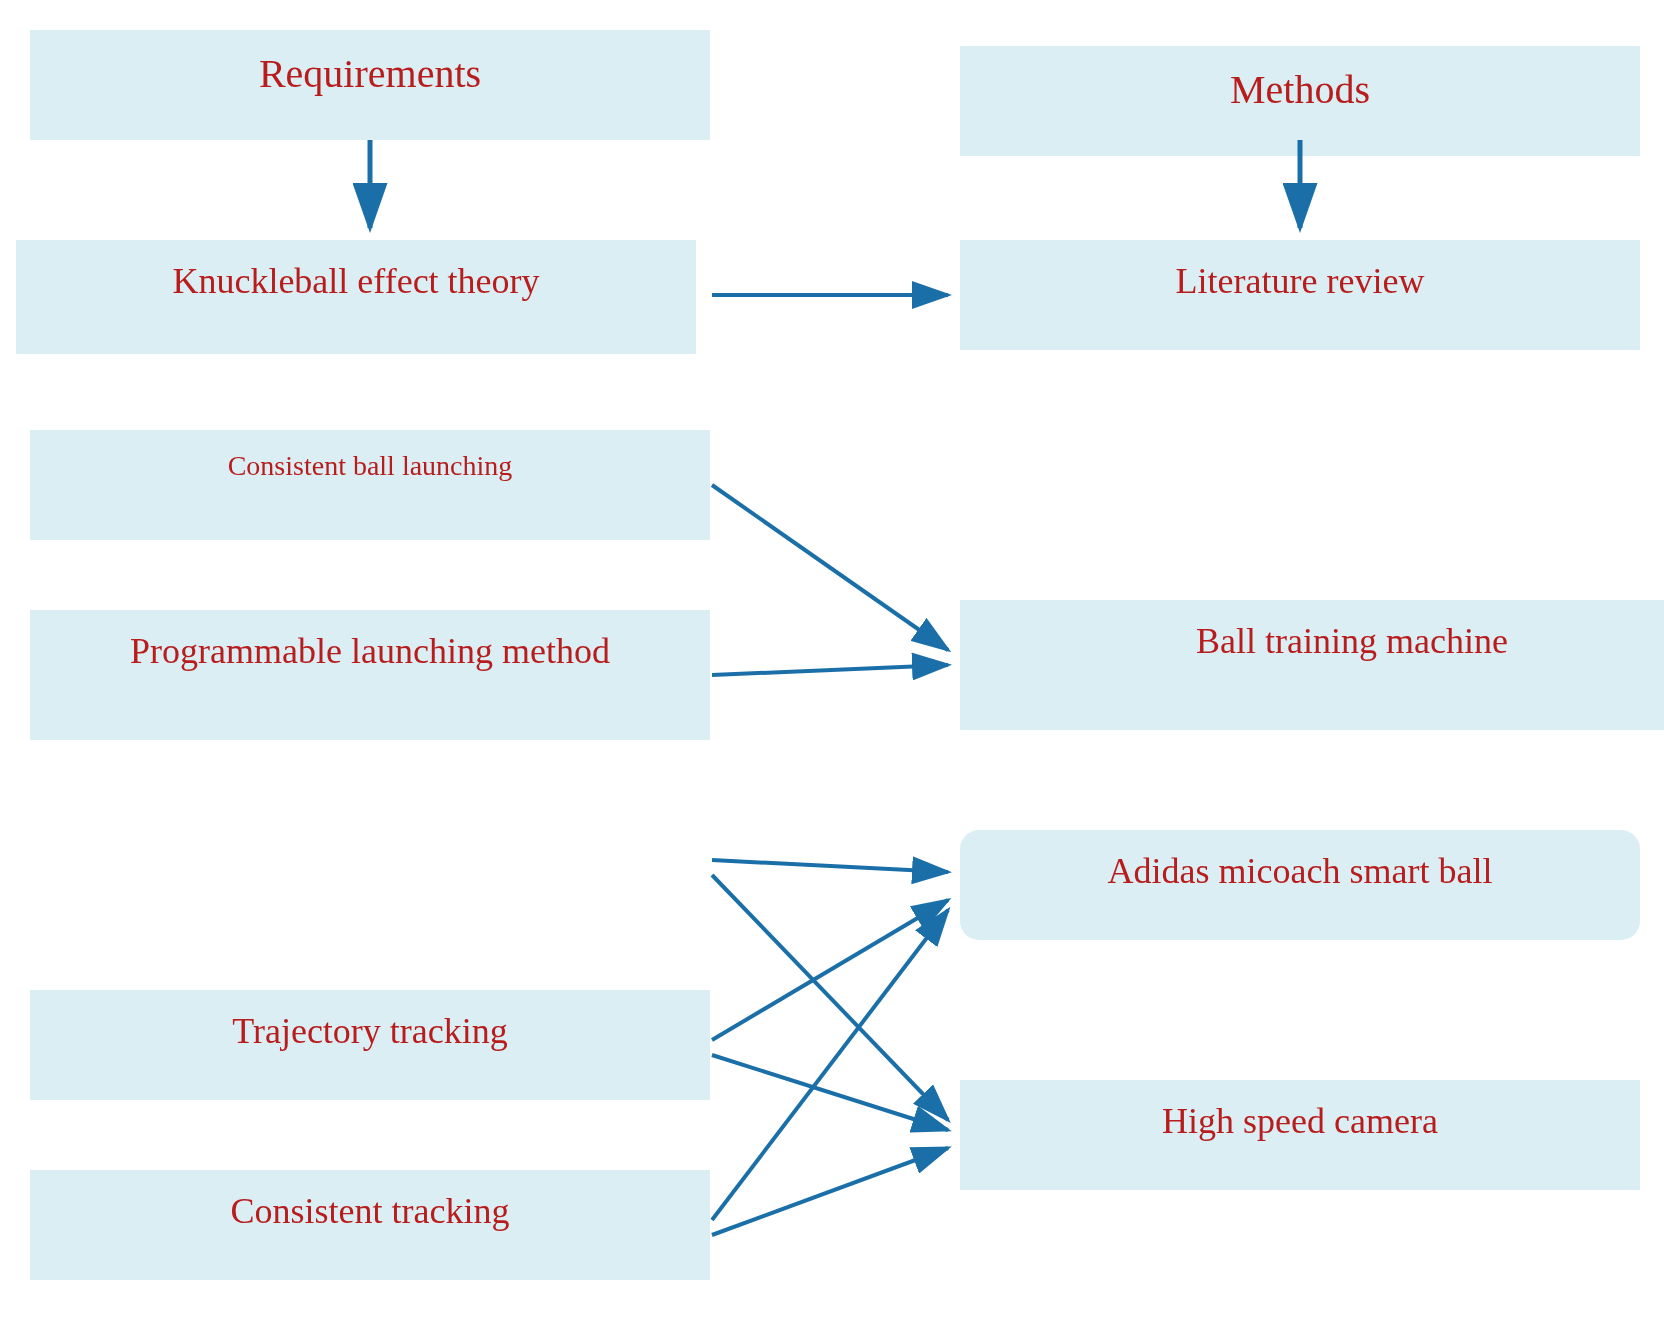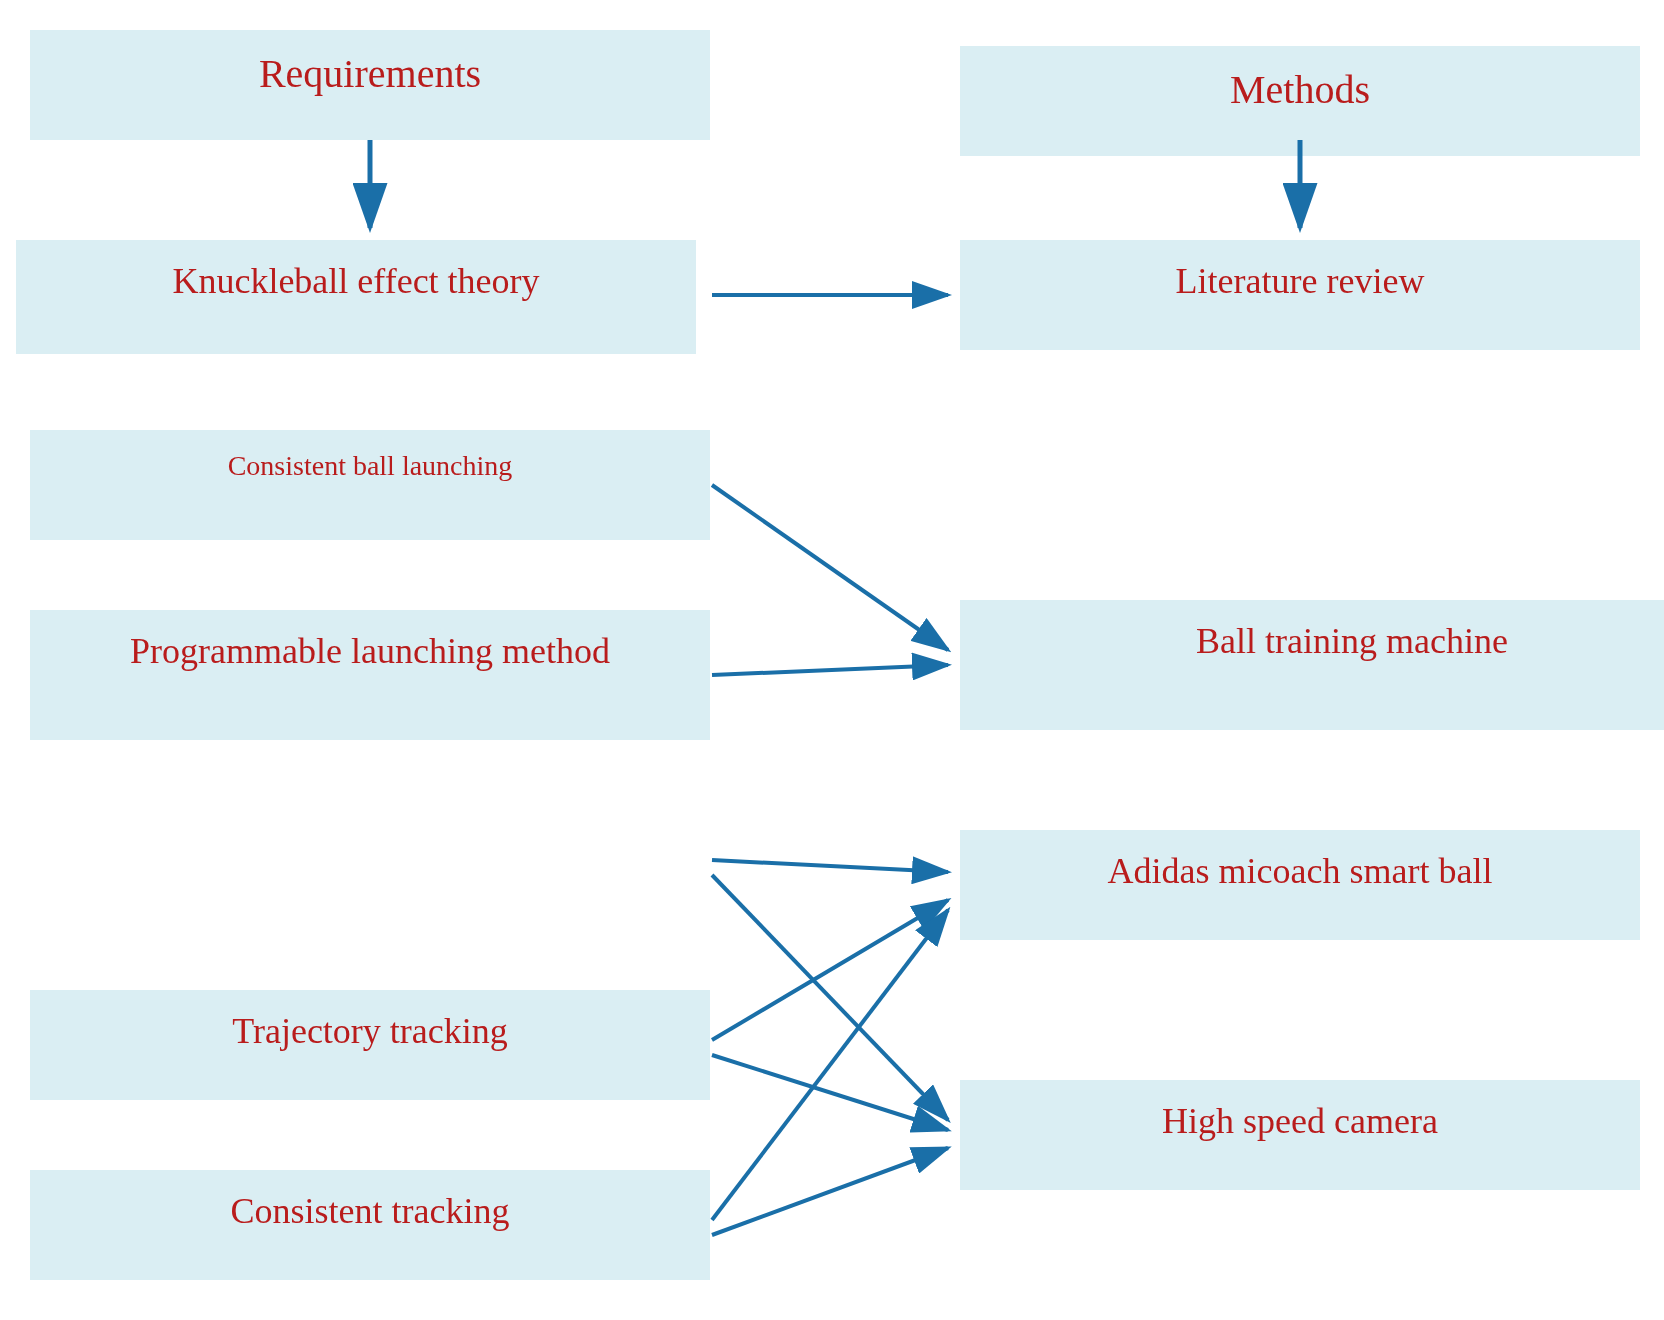--- a/index.html
+++ b/index.html
@@ -76,21 +76,21 @@
 
 
   <div class="box" style="position:absolute; left:30px; top:990px; width:680px; height:110px; font-size:36px;">
     <span>Trajectory tracking</span>
   </div>
 
   <div class="box" style="position:absolute; left:30px; top:1170px; width:680px; height:110px; font-size:36px;">
     <span>Consistent tracking</span>
   </div>
 
-  <div class="box" style="position:absolute; left:960px; top:830px; width:680px; height:110px; font-size:36px;">
+  <div class="box" style="position:absolute; left:960px; top:830px; width:680px; height:110px; font-size:36px;border-radius:19px;">
     <span>Adidas micoach smart ball</span>
   </div>
 
   <div class="box" style="position:absolute; left:960px; top:1080px; width:680px; height:110px; font-size:36px;">
     <span>High speed camera</span>
   </div>
 
   <svg class="arrows-svg" xmlns="http://www.w3.org/2000/svg">
     <defs>
       <marker id="arrowhead" markerWidth="10" markerHeight="7" refX="9" refY="3.5" orient="auto">

